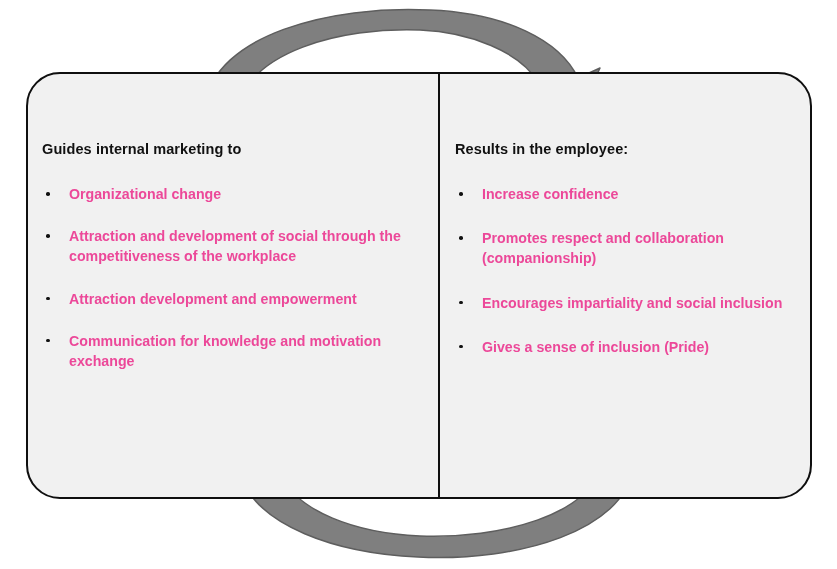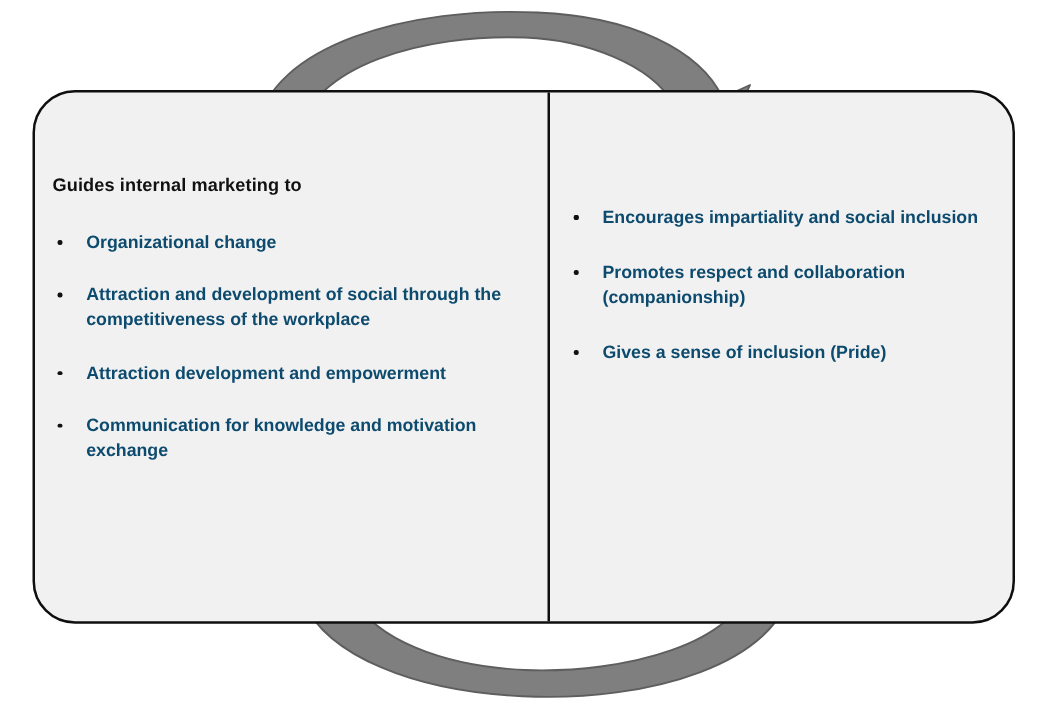--- a/index.html
+++ b/index.html
@@ -70,21 +70,21 @@
     list-style: none;
     margin: 0;
     padding: 0;
   }
   ul.bullets li {
     position: relative;
     padding-left: 27px;
     margin-bottom: 22px;
     font-size: 14.2px;
     font-weight: bold;
-    color: #0c4a6e;
+    color: #ec4899;
     line-height: 1.42;
   }
   ul.bullets li:last-child {
     margin-bottom: 0;
   }
   ul.bullets li .dot {
     position: absolute;
     left: 4px;
     top: 8px;
     width: 3.5px;
@@ -149,31 +149,33 @@
         <span>Attraction development and empowerment</span>
       </li>
       <li>
         <span class="dot"></span>
         <span>Communication for knowledge and motivation exchange</span>
       </li>
     </ul>
   </div>
 
   <div class="panel panel-right">
+    <p class="panel-heading">Results in the employee:</p>
     <ul class="bullets">
       <li>
         <span class="dot"></span>
+        <span>Increase confidence</span>
+      </li>
+      <li>
+        <span class="dot"></span>
+        <span>Promotes respect and collaboration (companionship)</span>
       </li>
       <li>
         <span class="dot"></span>
         <span>Encourages impartiality and social inclusion</span>
-      </li>
-      <li>
-        <span class="dot"></span>
-        <span>Promotes respect and collaboration (companionship)</span>
       </li>
       <li>
         <span class="dot"></span>
         <span>Gives a sense of inclusion (Pride)</span>
       </li>
     </ul>
   </div>
 
 </div>
 

